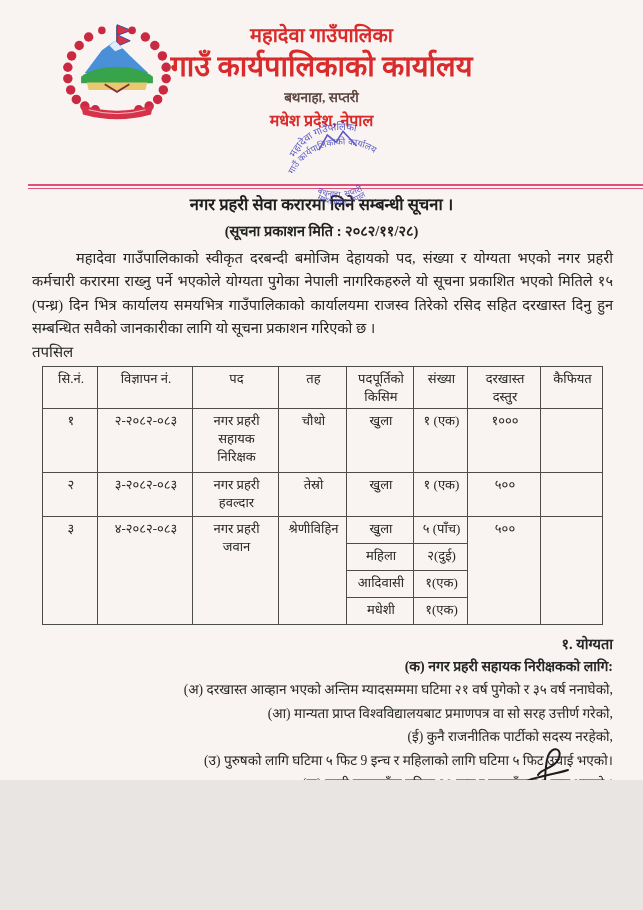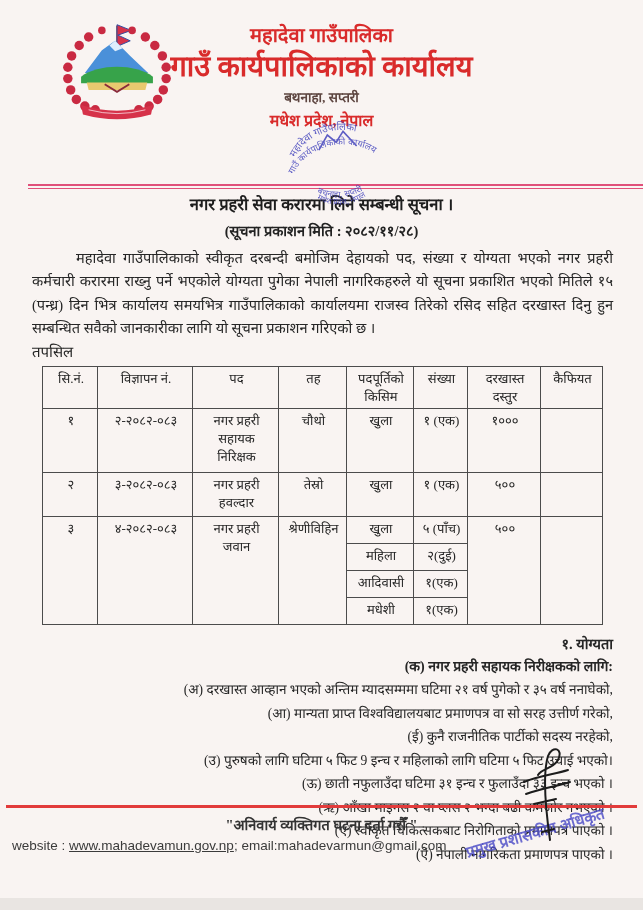--- a/index.html
+++ b/index.html
@@ -1,18 +1,18 @@
 <!DOCTYPE html>
 <html><head>
 <meta charset="utf-8">
 <style>
   * { margin:0; padding:0; box-sizing:border-box; }
   html,body { background:#e9e5e2; }
   .page {
-    position:relative; width:643px; height:898px; margin:0 auto;
+    position:relative; width:643px; height:780px; margin:0 auto;
     background:#f9f4f2; overflow:hidden;
     font-family:"Liberation Serif", serif; color:#222;
   }
   
   .logo { position:absolute; left:60px; top:20px; width:114px; height:104px; }
   .head-text { position:absolute; left:0; top:22px; width:643px; text-align:center; }
   .muni-name  { color:#d92b2b; font-size:20px; font-weight:bold; line-height:1.3; }
   .office-name{ color:#d92b2b; font-size:29px; font-weight:bold; line-height:1.25; }
   .addr-line  { color:#5d4540; font-size:13.5px; font-weight:bold; margin-top:4px; }
   .prov-line  { color:#d92b2b; font-size:16px; font-weight:bold; margin-top:3px; }

